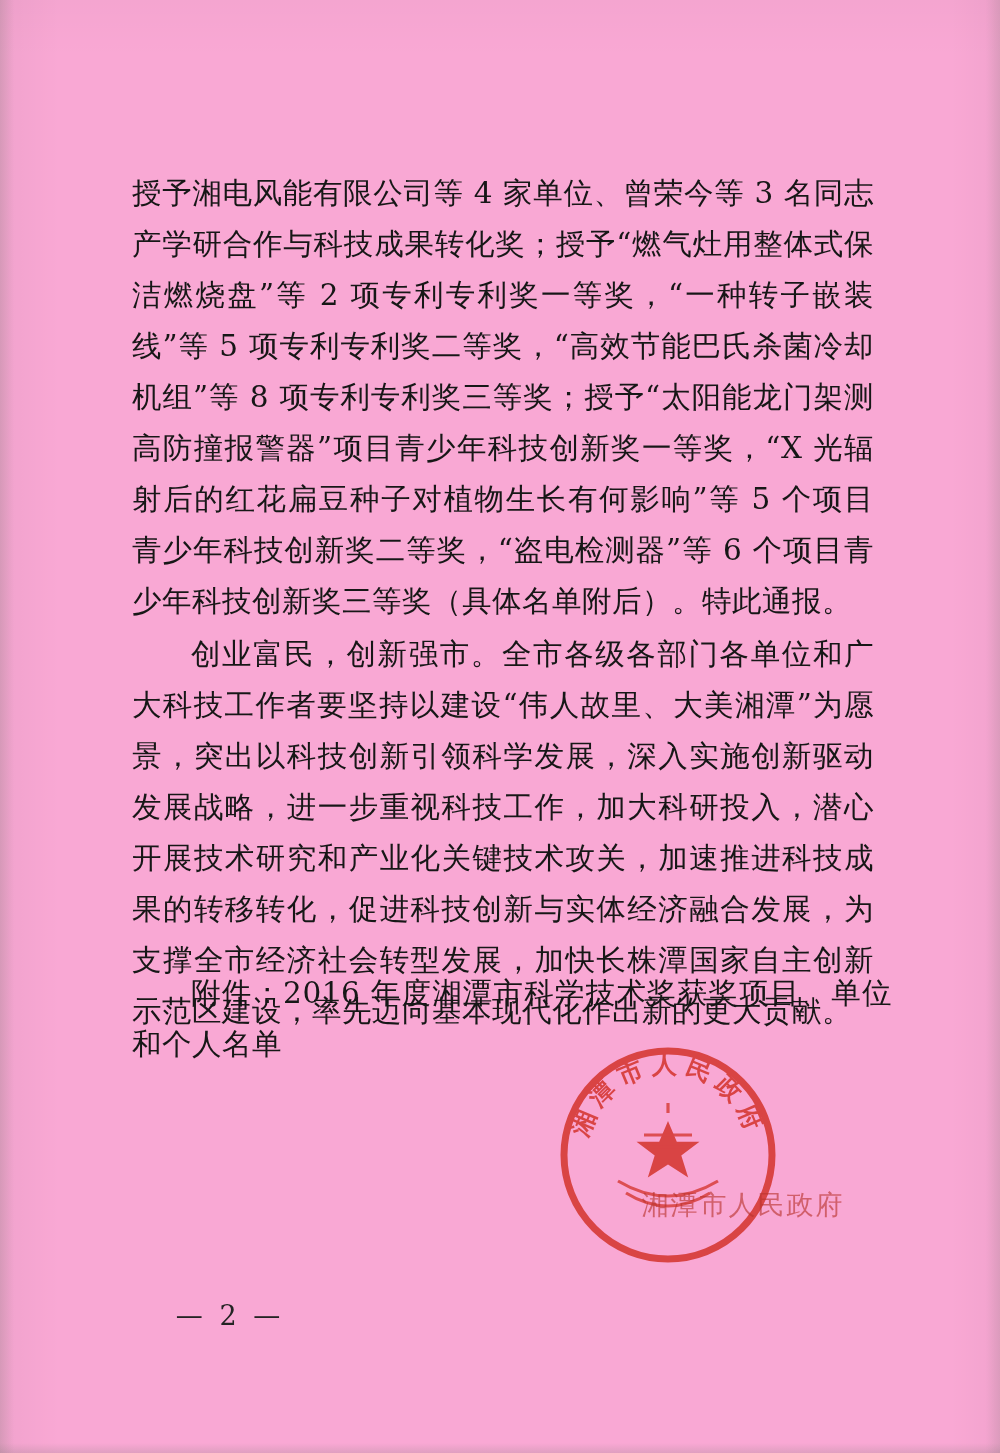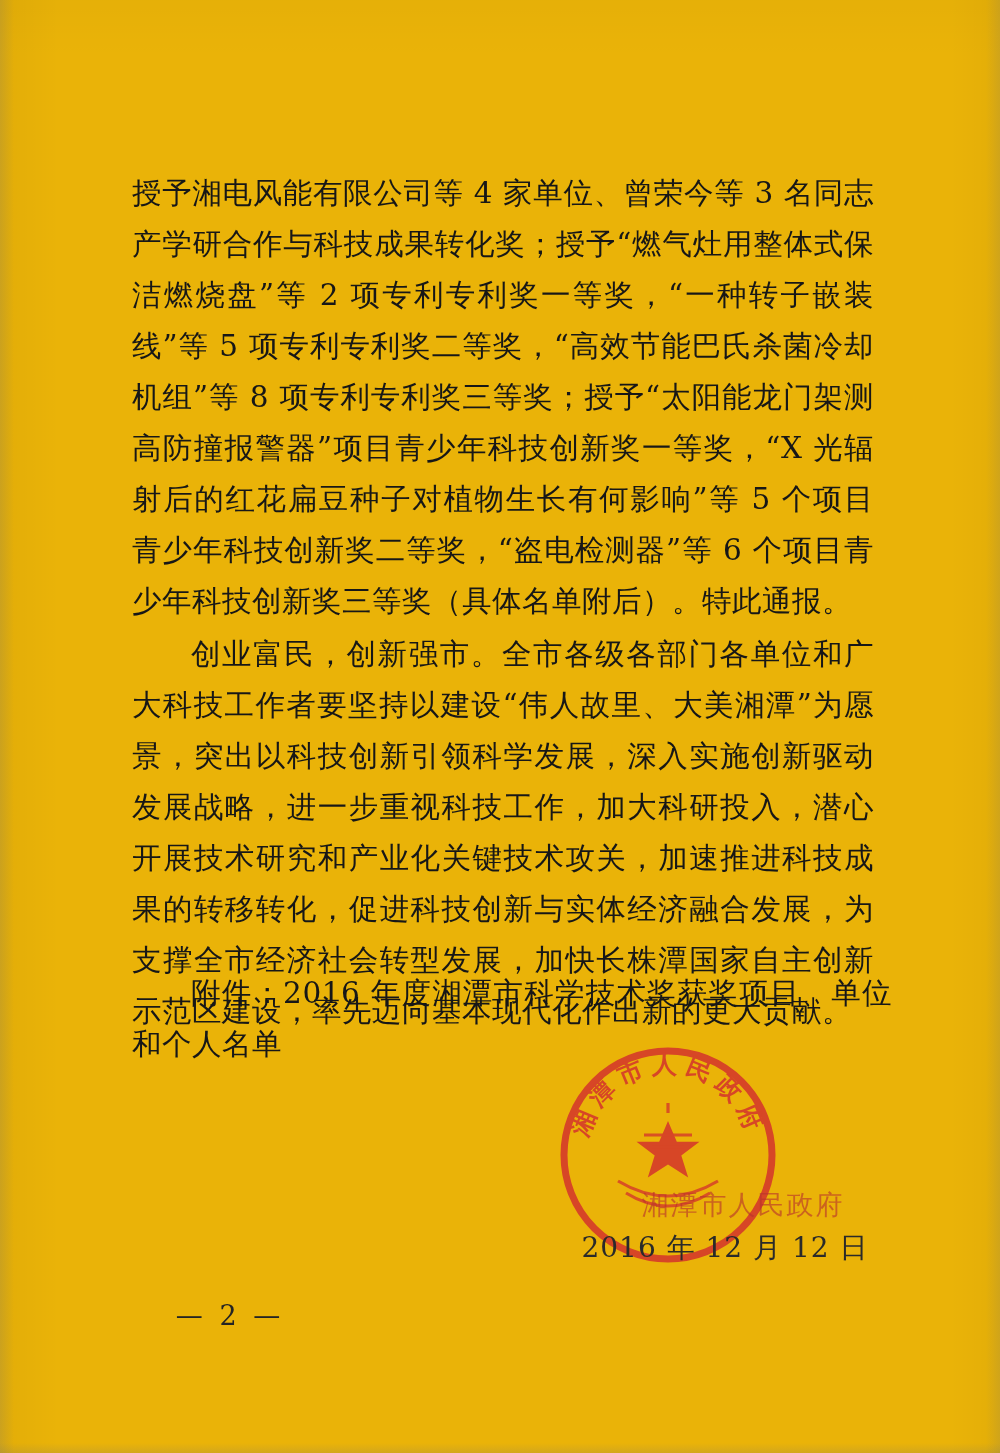--- a/index.html
+++ b/index.html
@@ -4,21 +4,21 @@
 <style>
   html, body {
     margin: 0;
     padding: 0;
     background: #ffffff;
   }
   .page {
     position: relative;
     width: 1000px;
     height: 1453px;
-    background: #eab308;
+    background: #f9a8d4;
     overflow: hidden;
     font-family: "DejaVu Serif", "Liberation Serif", serif;
     color: #1a1a1a;
   }
   
   .page::before {
     content: "";
     position: absolute;
     inset: 0;
     background:
@@ -164,17 +164,16 @@
 
         <text font-family="'DejaVu Serif','Liberation Serif',serif" font-size="25" font-weight="bold" fill="#d4332c" letter-spacing="7">
           <textPath href="#sealArcTop" startOffset="50%" text-anchor="middle">湘潭市人民政府</textPath>
         </text>
       </g>
     </svg>
   </div>
 
   <div class="sign-line">湘潭市人民政府</div>
 
-  <div class="date-line">2016 年 12 月 12 日</div>
 
   <div class="page-number">— 2 —</div>
 
 </div>
 
 </body></html>

